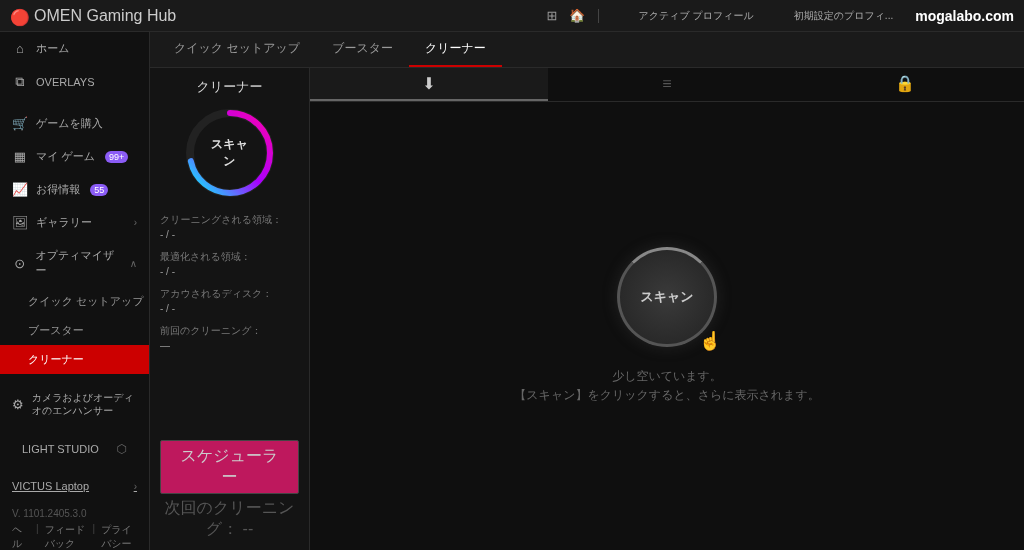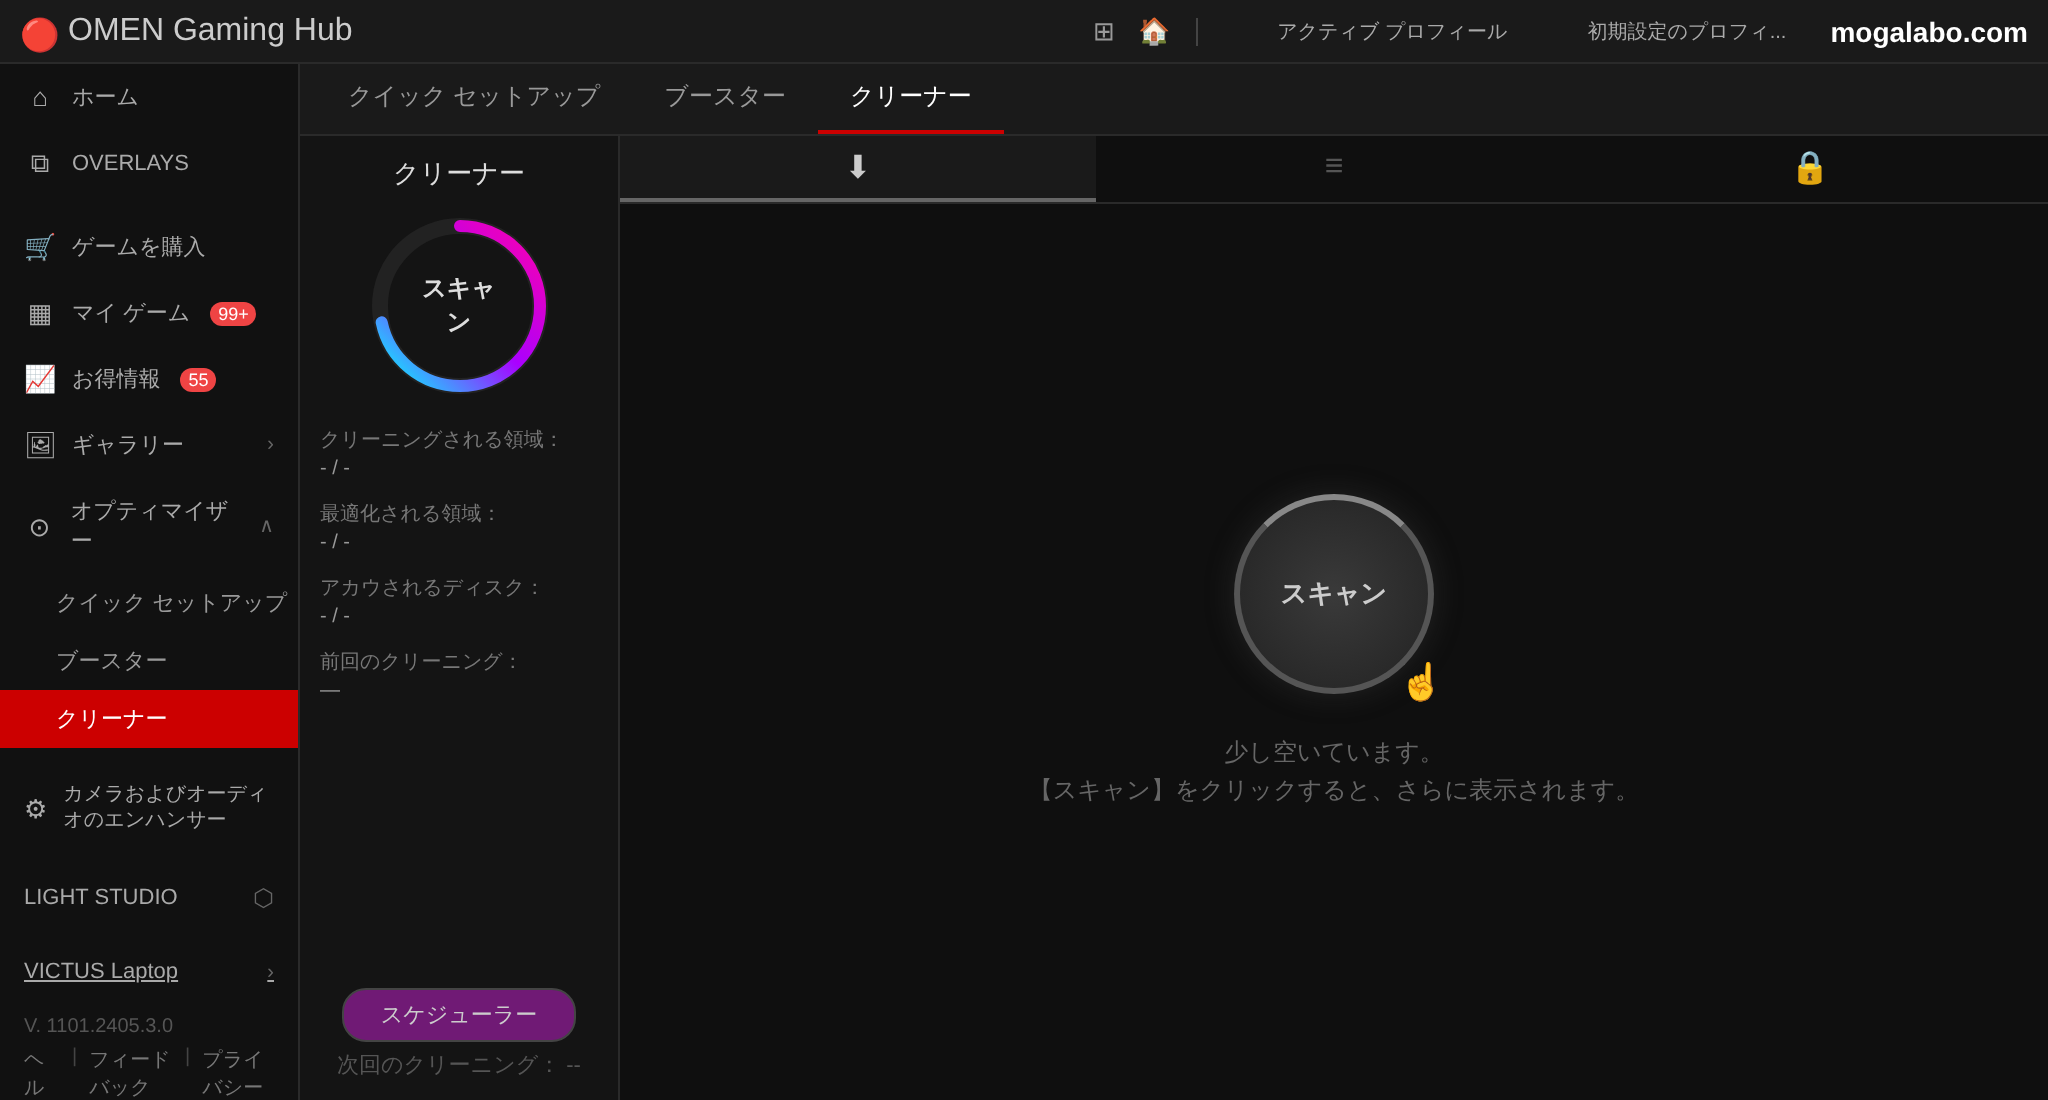--- a/index.html
+++ b/index.html
@@ -82,21 +82,21 @@
     .sidebar-item {
       display: flex;
       align-items: center;
       padding: 9px 12px;
       font-size: 11px;
       color: #aaa;
       cursor: pointer;
       gap: 8px;
     }
     .sidebar-item .badge {
-      background: #ef4444;
+      background: #8b5cf6;
       color: #fff;
       font-size: 9px;
       border-radius: 8px;
       padding: 1px 4px;
       margin-left: 2px;
     }
     .sidebar-item .icon {
       font-size: 13px;
       width: 16px;
       text-align: center;
@@ -125,21 +125,21 @@
       display: flex;
       gap: 6px;
       font-size: 10px;
       color: #666;
       margin-top: 4px;
     }
     .sidebar-light-studio {
       display: flex;
       align-items: center;
       justify-content: space-between;
-      padding: 8px 12px;
+      padding: 8px 22px;
       font-size: 11px;
       color: #aaa;
       cursor: pointer;
     }
     .sidebar-victus {
       display: flex;
       align-items: center;
       justify-content: space-between;
       padding: 8px 12px;
       font-size: 11px;
@@ -245,30 +245,30 @@
       margin-bottom: 2px;
     }
     .result-value {
       font-size: 10px;
       color: #999;
     }
 
     .schedule-btn {
       margin-top: auto;
       padding: 5px 18px;
-      background: #701a75;
+      background: #be185d;
       border: 1px solid #444;
       color: #ccc;
-      font-size: 11px;
-      cursor: pointer;
-      border-radius: 12px;
+      font-size: 16px;
+      cursor: pointer;
+      border-radius: 2px;
       margin-bottom: 4px;
     }
     .next-clean {
-      font-size: 11px;
+      font-size: 16px;
       color: #555;
       text-align: center;
     }
 
     
     .right-panel {
       flex: 1;
       background: #0f0f0f;
       display: flex;
       flex-direction: column;

